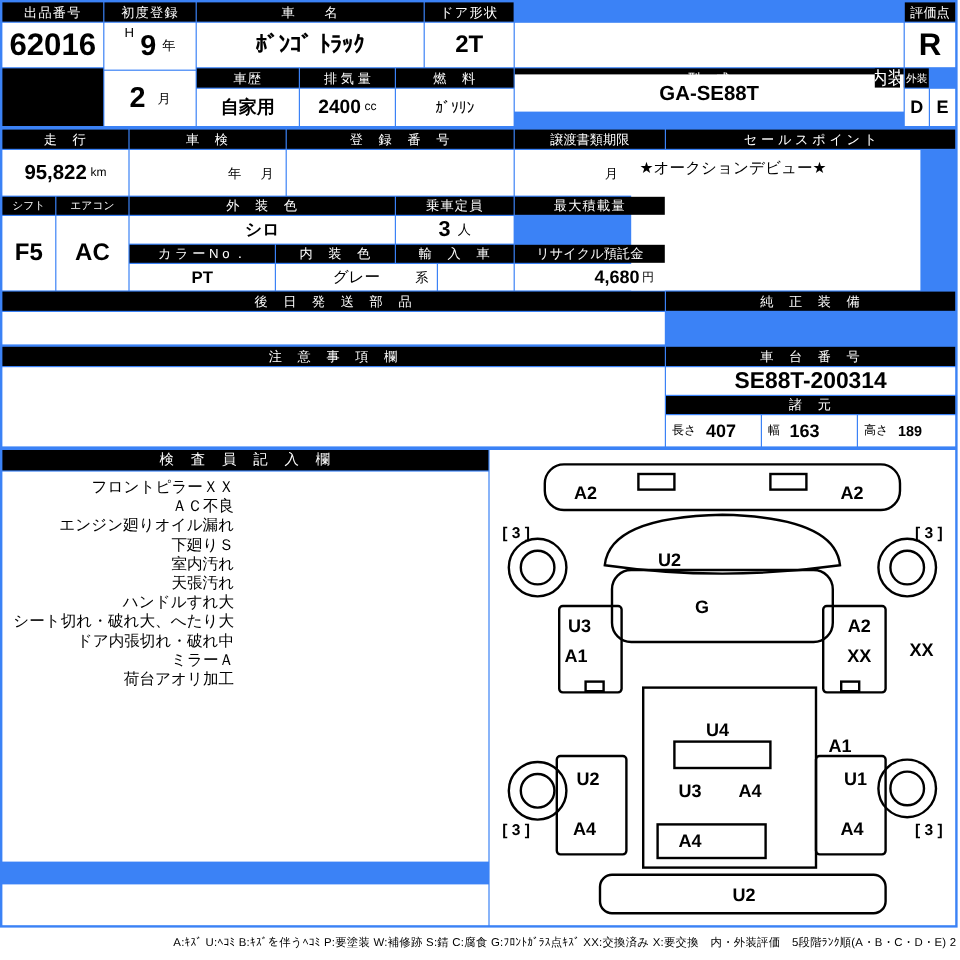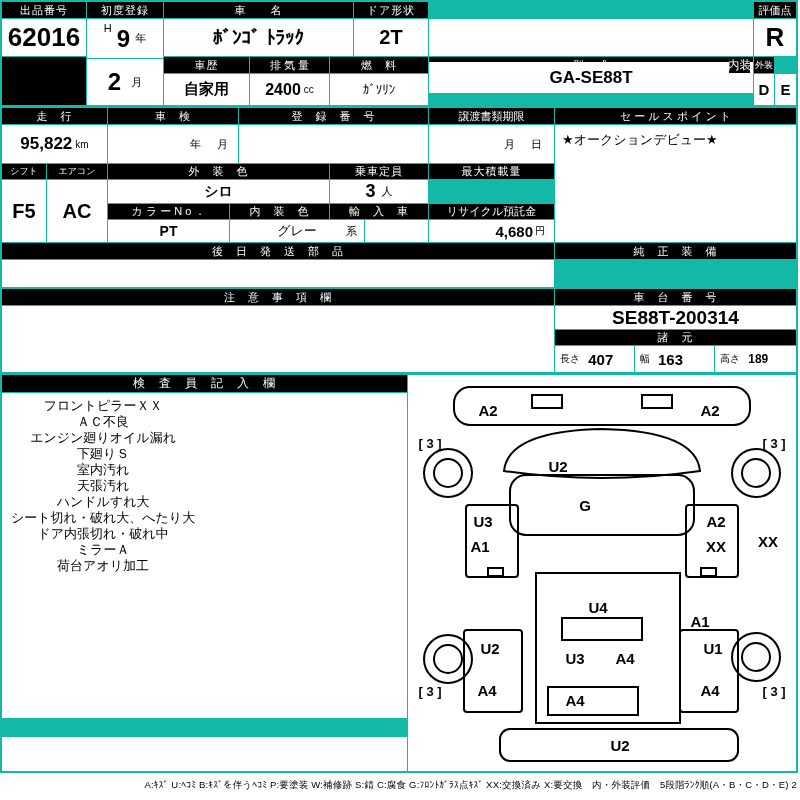--- a/index.html
+++ b/index.html
@@ -1,28 +1,28 @@
 <!DOCTYPE html>
 <html><head>
 <meta charset="utf-8">
 <style>
   * { margin:0; padding:0; box-sizing:border-box; }
   html,body { width:800px; height:800px; background:#fff; color:#000;
     font-family:"Liberation Sans","DejaVu Sans",sans-serif; }
   #page { position:relative; width:800px; height:800px; overflow:hidden; }
-  #form { position:absolute; left:0; top:0; width:798px; height:773px; background:#14b8a6; }
+  #form { position:absolute; left:0; top:0; width:798px; height:773px; background:#3b82f6; }
   .cell { position:absolute; background:#fff; display:flex; align-items:center;
     justify-content:center; overflow:hidden; font-size:13px; white-space:nowrap; }
   .hd { background:#000; color:#fff; font-size:11px; letter-spacing:1px; }
   .b { font-weight:bold; }
   .left { justify-content:flex-start; }
   .right { justify-content:flex-end; }
   .topleft { justify-content:flex-start; align-items:flex-start; }
   .black { background:#000; }
-  .prelines { white-space:pre-line; line-height:16px; text-align:center; }
+  .prelines { white-space:pre-line; line-height:16px; text-align:right; }
   #legend { position:absolute; left:3px; top:779px; width:794px; font-size:9.5px;
     letter-spacing:0.2px; white-space:nowrap; overflow:hidden;text-align:right; }
   svg .outline { fill:none; stroke:#000; stroke-width:2; }
   svg text.code { font:bold 15px "Liberation Sans",sans-serif; }
   svg text.corner { font:bold 13px "Liberation Sans",sans-serif; }
 </style>
 </head>
 <body>
 
 <div id="page">
@@ -63,21 +63,21 @@
       <span style="font-size:10px">cc</span>
     </div>
 
     <div class="cell hd" style="left:330px;top:57px;width:98px;height:16px">燃　料</div>
     <div class="cell" style="left:330px;top:74px;width:98px;height:31px;font-size:13px">ｶﾞｿﾘﾝ</div>
 
     <div class="cell hd" style="left:429px;top:57px;width:324px;height:16px">型　式</div>
     <div class="cell b" style="left:429px;top:62px;width:324px;height:31px;font-size:17px">GA-SE88T</div>
 
     <div class="cell hd" style="left:754px;top:57px;width:20px;height:16px;font-size:9px;letter-spacing:0">外装</div>
-    <div class="cell hd" style="left:729px;top:57px;width:21px;height:16px;font-size:12px;letter-spacing:0">内装</div>
+    <div class="cell hd" style="left:729px;top:57px;width:21px;height:16px;font-size:15px;letter-spacing:0">内装</div>
     <div class="cell b" style="left:754px;top:74px;width:20px;height:31px;font-size:15px">D</div>
     <div class="cell b" style="left:775px;top:74px;width:21px;height:31px;font-size:15px">E</div>
 
     <div class="cell hd" style="left:2px;top:108px;width:105px;height:16px">走　行</div>
     <div class="cell" style="left:2px;top:125px;width:105px;height:38px;gap:3px">
       <span class="b" style="font-size:17px">95,822</span>
       <span style="font-size:10px">km</span>
     </div>
 
     <div class="cell hd" style="left:108px;top:108px;width:130px;height:16px">車　検</div>
@@ -89,21 +89,21 @@
     <div class="cell hd" style="left:239px;top:108px;width:189px;height:16px">登　録　番　号</div>
     <div class="cell" style="left:239px;top:125px;width:189px;height:38px"></div>
 
     <div class="cell hd" style="left:429px;top:108px;width:125px;height:16px;letter-spacing:0">譲渡書類期限</div>
     <div class="cell right" style="left:429px;top:125px;width:125px;height:38px;gap:16px;padding-right:12px;font-size:11px">
       <span>月</span>
       <span>日</span>
     </div>
 
     <div class="cell hd" style="left:555px;top:108px;width:241px;height:16px;letter-spacing:0">セ ー ル ス ポ イ ン ト</div>
-    <div class="cell topleft" style="left:555px;top:125px;width:241px;height:117px;padding:6px 7px;font-size:13px">★オークションデビュー★</div>
+    <div class="cell topleft" style="left:526px;top:125px;width:241px;height:117px;padding:6px 7px;font-size:13px">★オークションデビュー★</div>
 
     <div class="cell hd" style="left:2px;top:164px;width:44px;height:15px;font-size:9px;letter-spacing:0">シフト</div>
     <div class="cell b" style="left:2px;top:180px;width:44px;height:62px;font-size:20px">F5</div>
 
     <div class="cell hd" style="left:47px;top:164px;width:60px;height:15px;font-size:9px;letter-spacing:0">エアコン</div>
     <div class="cell b" style="left:47px;top:180px;width:60px;height:62px;font-size:20px">AC</div>
 
     <div class="cell hd" style="left:108px;top:164px;width:221px;height:15px">外　装　色</div>
     <div class="cell b" style="left:108px;top:180px;width:221px;height:23px;font-size:14px">シロ</div>
 

